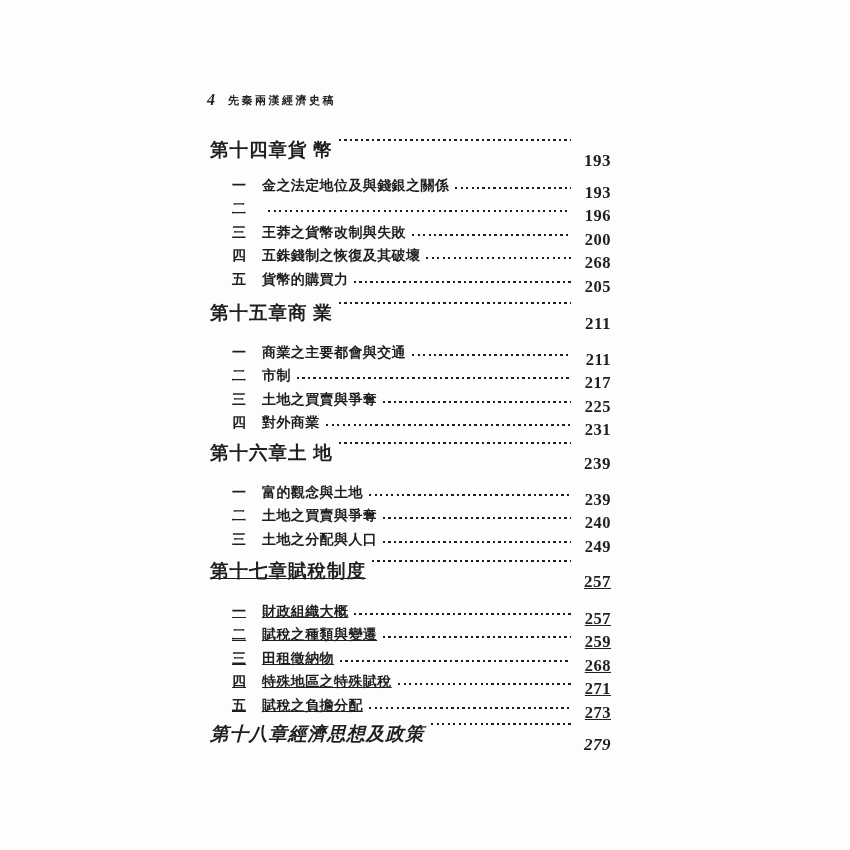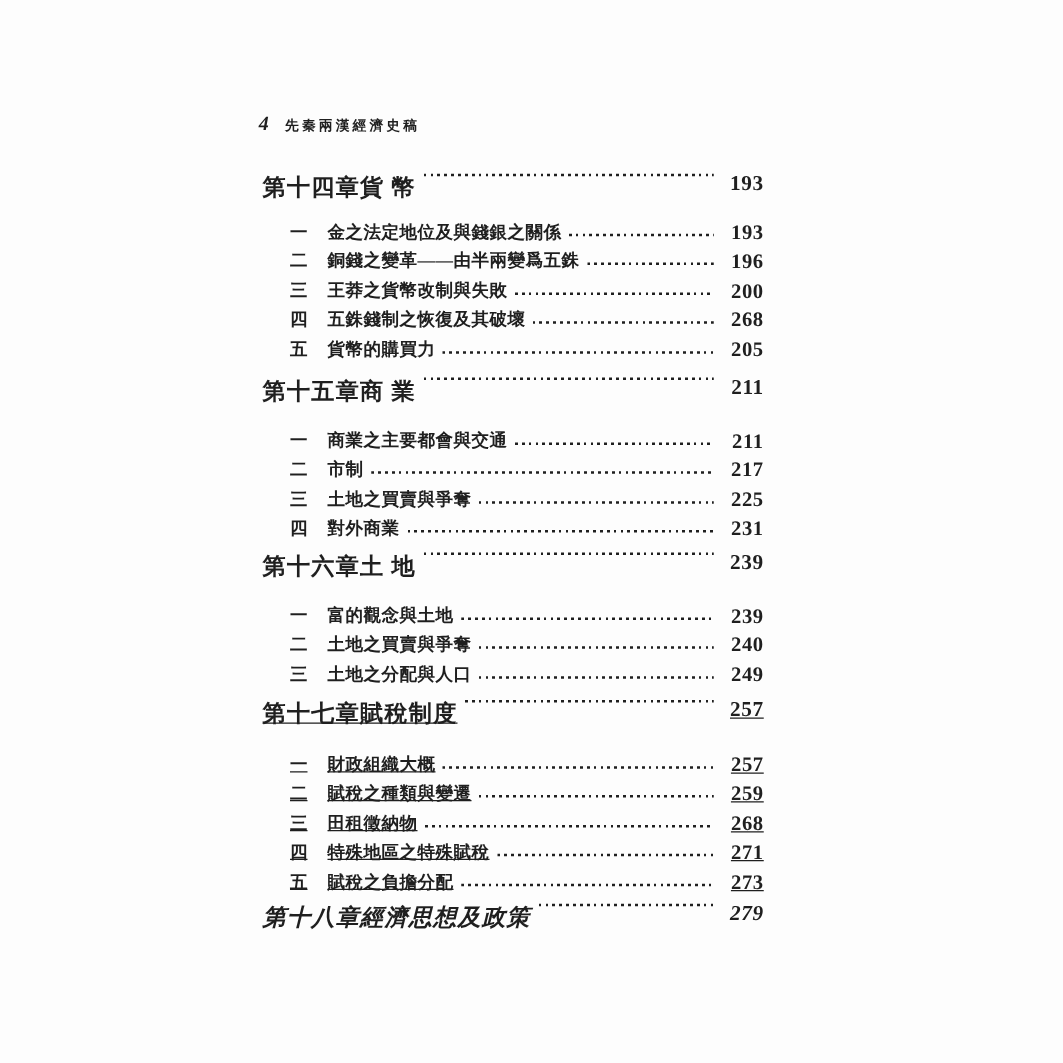--- a/index.html
+++ b/index.html
@@ -100,20 +100,21 @@
       transparent 2.2px, transparent 5.5px
     );
   }
   .pagenum {
     flex: 0 0 34px;
     width: 34px;
     text-align: right;
     font-weight: 700;
     font-size: 16.5px;
     letter-spacing: 0.5px;
+    margin-top: 14px;
   }
   .chap-row .pagenum { font-size: 17px; }
 </style>
 </head>
 <body>
 
 <div class="page">
   <div class="content">
 
     <header class="running-head">
@@ -131,21 +132,20 @@
     </div>
     <div class="sections">
             <div class="sec-row">
     <span class="sec-num">一</span>
     <span class="sec-title">金之法定地位及與錢銀之關係</span>
     <span class="leader"></span>
     <span class="pagenum sec-page">193</span>
   </div>
             <div class="sec-row">
     <span class="sec-num">二</span>
-    <span class="sec-title">銅錢之變革——由半兩變爲五銖</span>
     <span class="leader"></span>
     <span class="pagenum sec-page">196</span>
   </div>
             <div class="sec-row">
     <span class="sec-num">三</span>
     <span class="sec-title">王莽之貨幣改制與失敗</span>
     <span class="leader"></span>
     <span class="pagenum sec-page">200</span>
   </div>
             <div class="sec-row">

